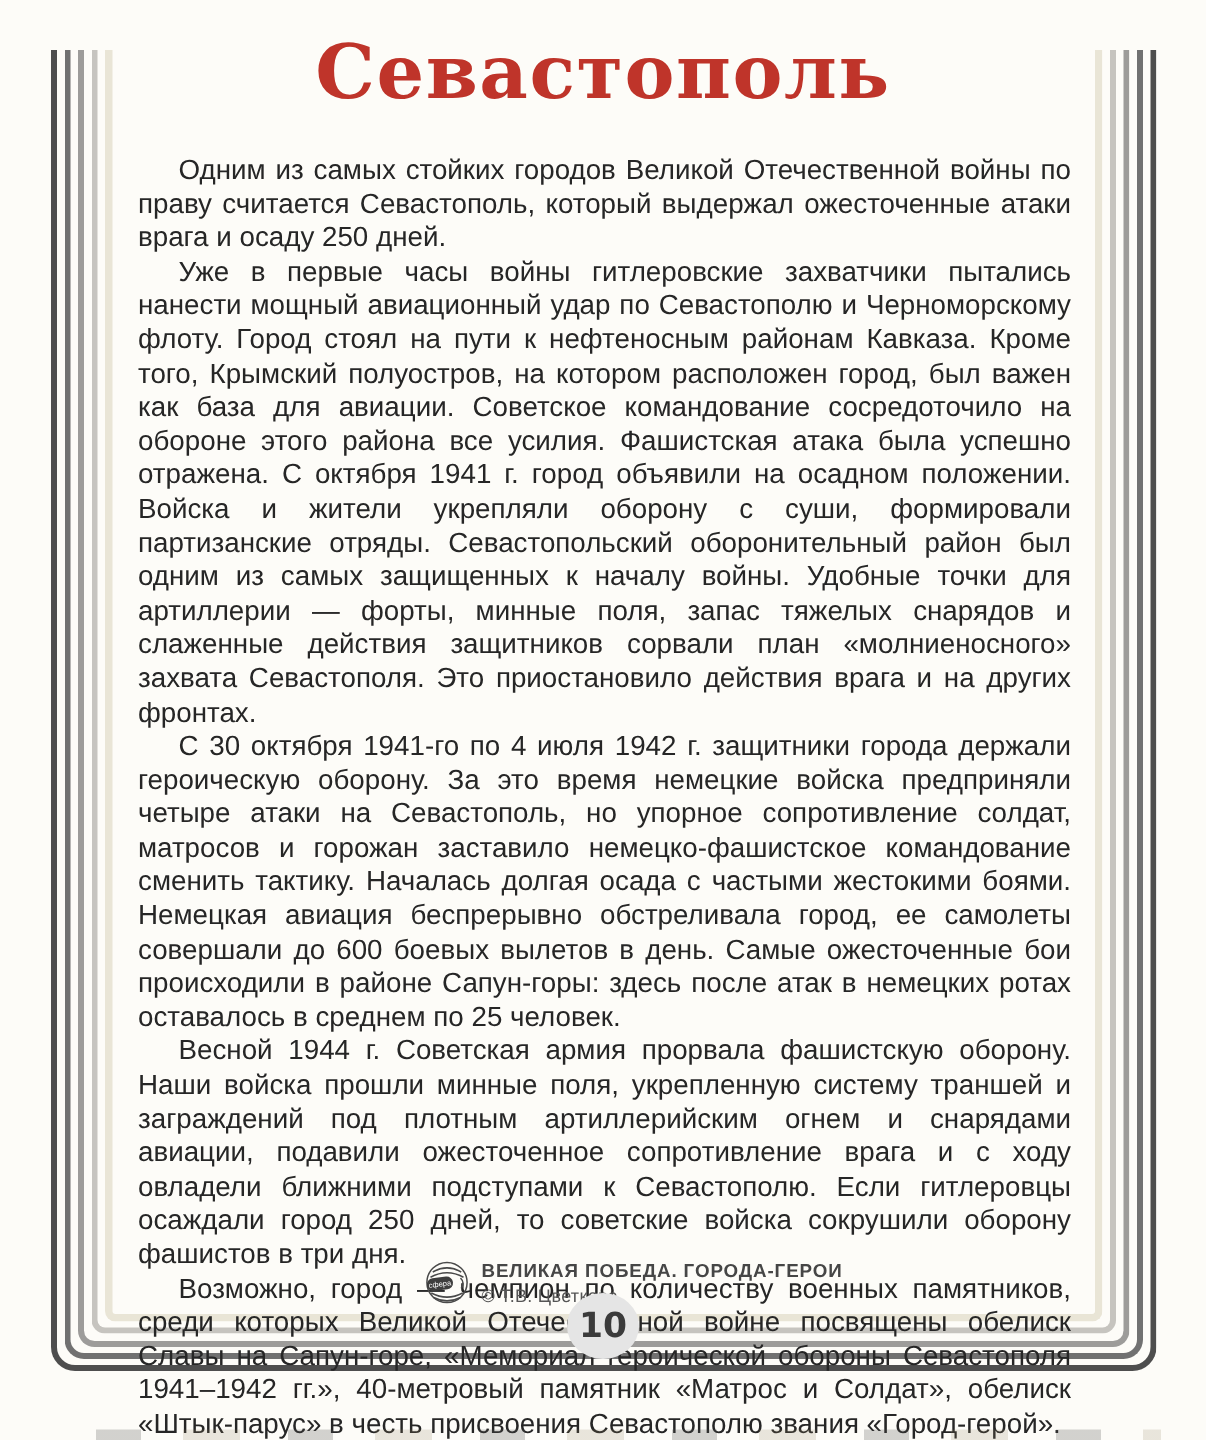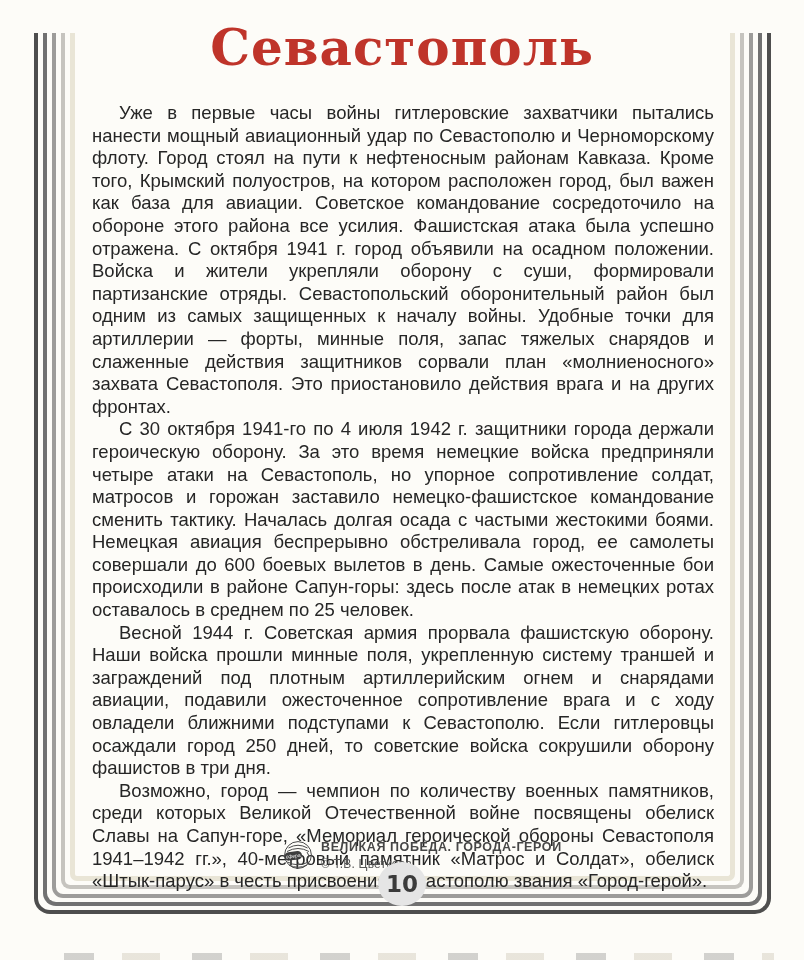--- a/index.html
+++ b/index.html
@@ -83,20 +83,21 @@
 
   <div class="frame-line f0"></div>
   <div class="frame-line f1"></div>
   <div class="frame-line f2"></div>
   <div class="frame-line f3"></div>
   <div class="frame-line f4"></div>
 
   <h1 class="title">Севастополь</h1>
 
   <div class="body-text">
+    <p>Одним из самых стойких городов Великой Отечественной войны по праву считается Севастополь, который выдержал ожесточенные атаки врага и осаду 250 дней.</p>
     <p>Уже в первые часы войны гитлеровские захватчики пытались нанести мощный авиационный удар по Севастополю и Черноморскому флоту. Город стоял на пути к нефтеносным районам Кавказа. Кроме того, Крымский полуостров, на котором расположен город, был важен как база для авиации. Советское командование сосредоточило на обороне этого района все усилия. Фашистская атака была успешно отражена. С октября 1941 г. город объявили на осадном положении. Войска и жители укрепляли оборону с суши, формировали партизанские отряды. Севастопольский оборонительный район был одним из самых защищенных к началу войны. Удобные точки для артиллерии — форты, минные поля, запас тяжелых снарядов и слаженные действия защитников сорвали план «молниеносного» захвата Севастополя. Это приостановило действия врага и на других фронтах.</p>
     <p>С 30 октября 1941-го по 4 июля 1942 г. защитники города держали героическую оборону. За это время немецкие войска предприняли четыре атаки на Севастополь, но упорное сопротивление солдат, матросов и горожан заставило немецко-фашистское командование сменить тактику. Началась долгая осада с частыми жестокими боями. Немецкая авиация беспрерывно обстреливала город, ее самолеты совершали до 600 боевых вылетов в день. Самые ожесточенные бои происходили в районе Сапун-горы: здесь после атак в немецких ротах оставалось в среднем по 25 человек.</p>
     <p>Весной 1944 г. Советская армия прорвала фашистскую оборону. Наши войска прошли минные поля, укрепленную систему траншей и заграждений под плотным артиллерийским огнем и снарядами авиации, подавили ожесточенное сопротивление врага и с ходу овладели ближними подступами к Севастополю. Если гитлеровцы осаждали город  250 дней, то советские войска сокрушили оборону фашистов в три дня.</p>
     <p>Возможно, город — чемпион по количеству военных памятников, среди которых Великой Отечественной войне посвящены обелиск Славы на Сапун-горе, «Мемориал героической обороны Севастополя 1941–1942 гг.», 40-метровый памятник «Матрос и Солдат», обелиск «Штык-парус» в честь присвоения Севастополю звания «Город-герой».</p>
   </div>
 
 
   <div class="footer">
     <svg class="logo" viewBox="0 0 30 30" xmlns="http://www.w3.org/2000/svg">
       <g fill="none" stroke="#4a4a4a" stroke-width="1">

